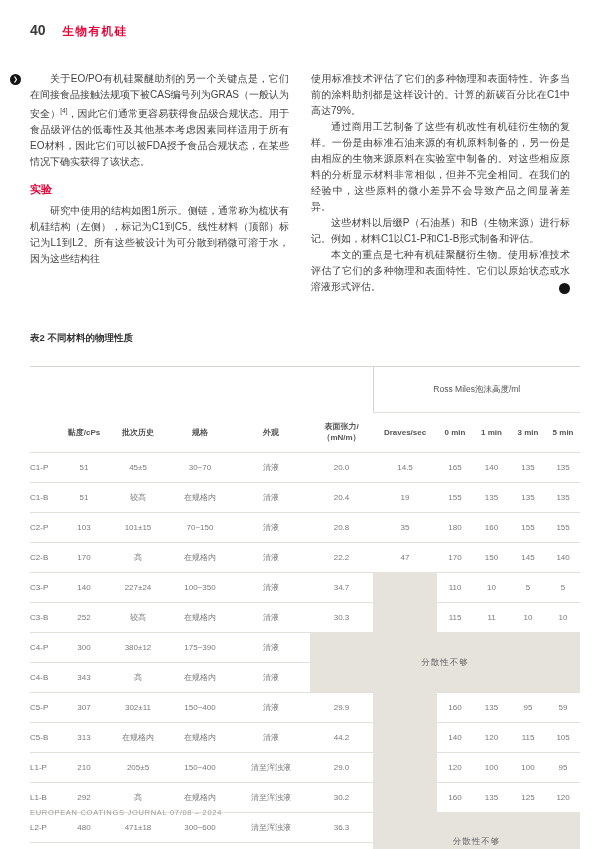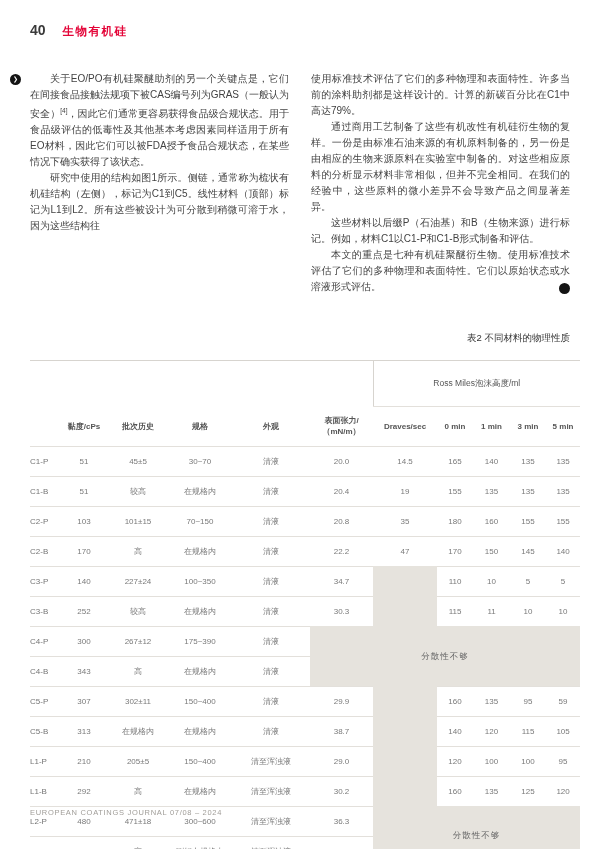--- a/index.html
+++ b/index.html
@@ -26,21 +26,21 @@
   sup.ref{font-size:6.5px;vertical-align:super;}
   h2.exp-heading{color:var(--accent);font-size:11px;font-weight:bold;margin:11px 0 6px 0;}
   .circle-icon{
     width:11px;height:11px;background:#141414;border-radius:50%;
     color:#fff;font-size:6px;line-height:11px;text-align:center;
     display:inline-block;font-weight:bold;
   }
   .cont-icon{position:absolute;left:-20px;top:3px;}
   .end-icon{float:right;margin-top:4px;}
   .table-block{margin-top:37px;}
-  .table-title{font-size:9.5px;font-weight:normal;color:#333;margin-bottom:15px;text-align:right;}
+  .table-title{font-size:9.5px;font-weight:bold;color:#333;margin-bottom:21px;}
   table{width:550px;border-collapse:collapse;table-layout:fixed;border-bottom:2px solid var(--rule-dark);}
   thead th{font-weight:bold;}
   tr.group-row th{border-top:1px solid var(--rule-mid);height:46px;vertical-align:middle;}
   th.group-label{
     border-left:1px solid var(--rule-mid);border-bottom:1px solid var(--rule-light);
     font-weight:normal;font-size:8.5px;color:#555;
   }
   tr.cols-row th{
     height:40px;font-size:8px;color:#555;text-align:center;vertical-align:middle;
     border-bottom:1px solid var(--rule-light);line-height:11px;padding:0 2px;
@@ -65,20 +65,21 @@
 
     <header class="page-header">
       <span class="page-num">40</span>
       <span class="section-title">生物有机硅</span>
     </header>
 
     <div class="columns">
       <div class="col">
         <span class="circle-icon cont-icon">❯</span>
         <p class="indent"><span>关于EO/PO有机硅聚醚助剂的另一个关键点是，它们在间接食品接触法规项下被CAS编号列为GRAS（一般认为安全）</span><sup class="ref">[4]</sup><span>，因此它们通常更容易获得食品级合规状态。用于食品级评估的低毒性及其他基本考虑因素同样适用于所有EO材料，因此它们可以被FDA授予食品合规状态，在某些情况下确实获得了该状态。</span></p>
+        <h2 class="exp-heading">实验</h2>
         <p class="indent">研究中使用的结构如图1所示。侧链，通常称为梳状有机硅结构（左侧），标记为C1到C5。线性材料（顶部）标记为L1到L2。所有这些被设计为可分散到稍微可溶于水，因为这些结构往</p>
       </div>
       <div class="col">
         <p>使用标准技术评估了它们的多种物理和表面特性。许多当前的涂料助剂都是这样设计的。计算的新碳百分比在C1中高达79%。</p>
         <p class="indent">通过商用工艺制备了这些有机改性有机硅衍生物的复样。一份是由标准石油来源的有机原料制备的，另一份是由相应的生物来源原料在实验室中制备的。对这些相应原料的分析显示材料非常相似，但并不完全相同。在我们的经验中，这些原料的微小差异不会导致产品之间显著差异。</p>
         <p class="indent">这些材料以后缀P（石油基）和B（生物来源）进行标记。例如，材料C1以C1-P和C1-B形式制备和评估。</p>
         <p class="indent"><span>本文的重点是七种有机硅聚醚衍生物。使用标准技术评估了它们的多种物理和表面特性。它们以原始状态或水溶液形式评估。</span><span class="circle-icon end-icon">❯</span></p>
       </div>
     </div>
 
@@ -192,21 +193,21 @@
               <td>30.3</td>
               <td class="shaded"></td>
               <td>115</td>
               <td>11</td>
               <td>10</td>
               <td>10</td>
             </tr>
             <tr>
               <td class="rowlabel">C4-P</td>
               <td>300</td>
-              <td>267±12</td>
+              <td>380±12</td>
               <td>175~390</td>
               <td>清液</td>
               <td rowspan="2" colspan="6" class="shaded note">分散性不够</td>
             </tr>
             <tr>
               <td class="rowlabel">C4-B</td>
               <td>343</td>
               <td>高</td>
               <td>在规格内</td>
               <td>清液</td>
@@ -223,21 +224,21 @@
               <td>135</td>
               <td>95</td>
               <td>59</td>
             </tr>
             <tr>
               <td class="rowlabel">C5-B</td>
               <td>313</td>
               <td>在规格内</td>
               <td>在规格内</td>
               <td>清液</td>
-              <td>38.7</td>
+              <td>44.2</td>
               <td class="shaded"></td>
               <td>140</td>
               <td>120</td>
               <td>115</td>
               <td>105</td>
             </tr>
             <tr>
               <td class="rowlabel">L1-P</td>
               <td>210</td>
               <td>205±5</td>

